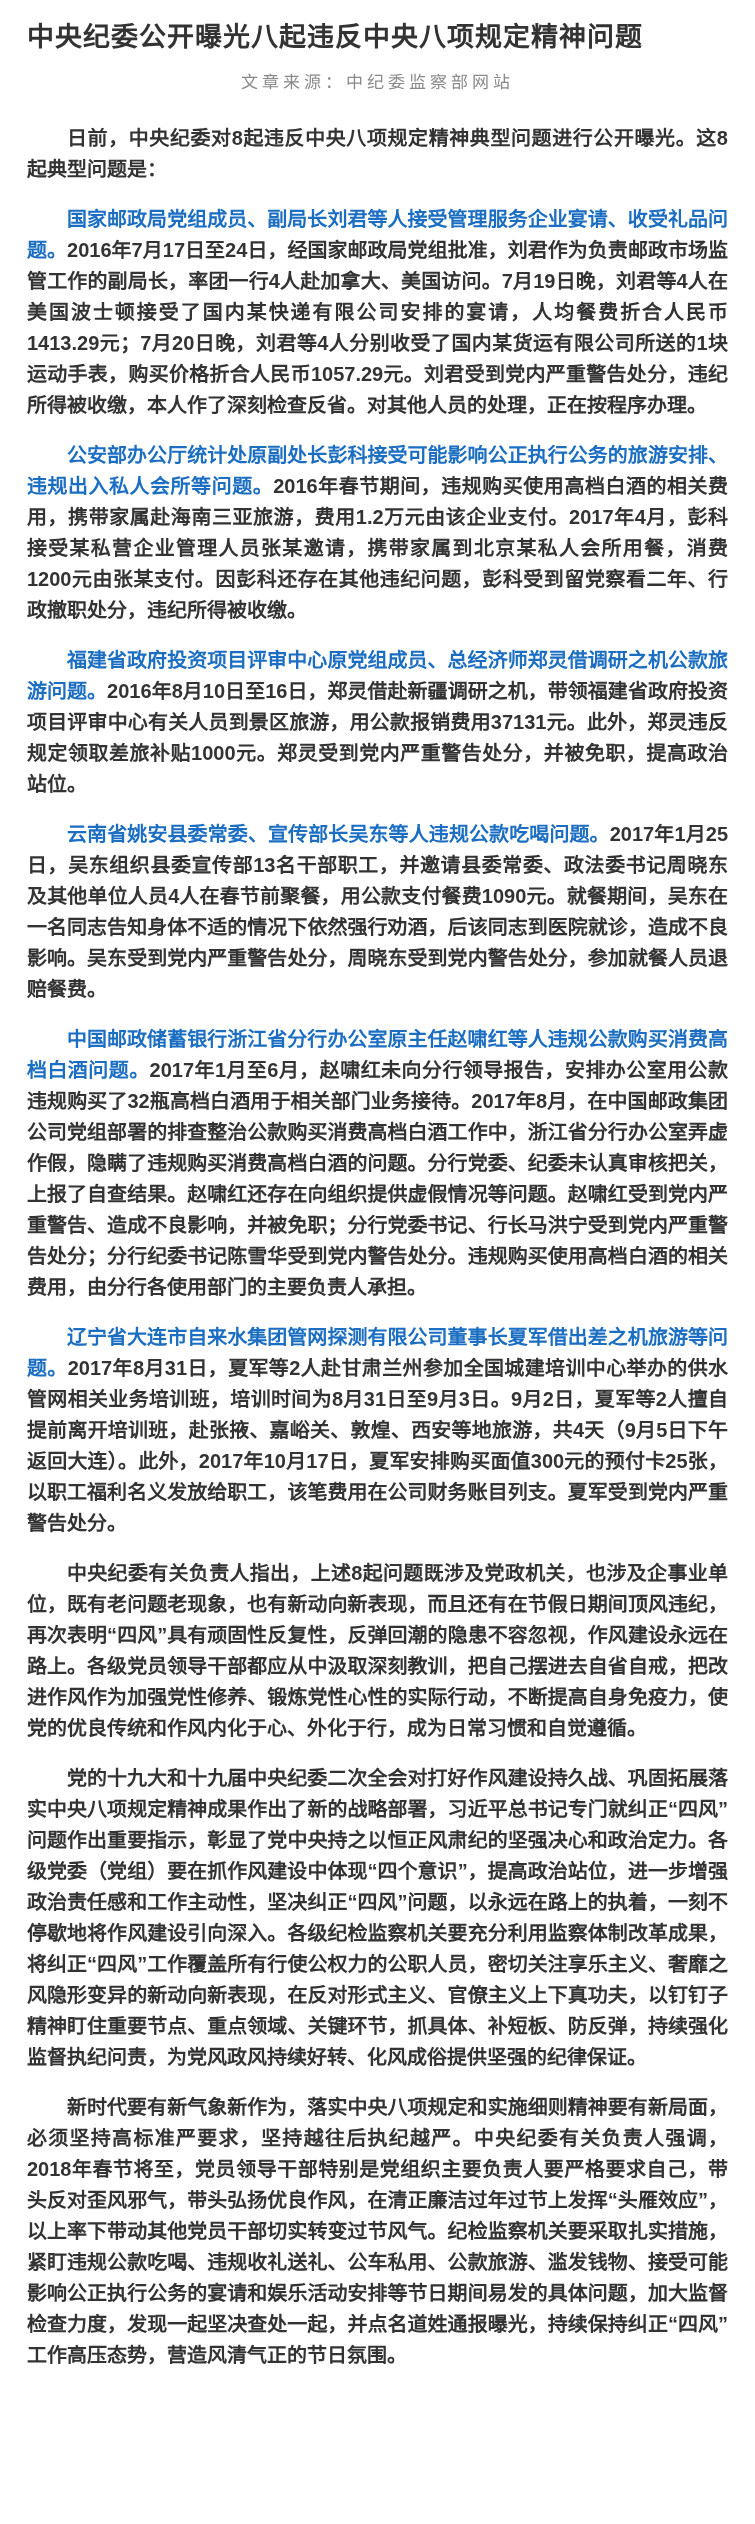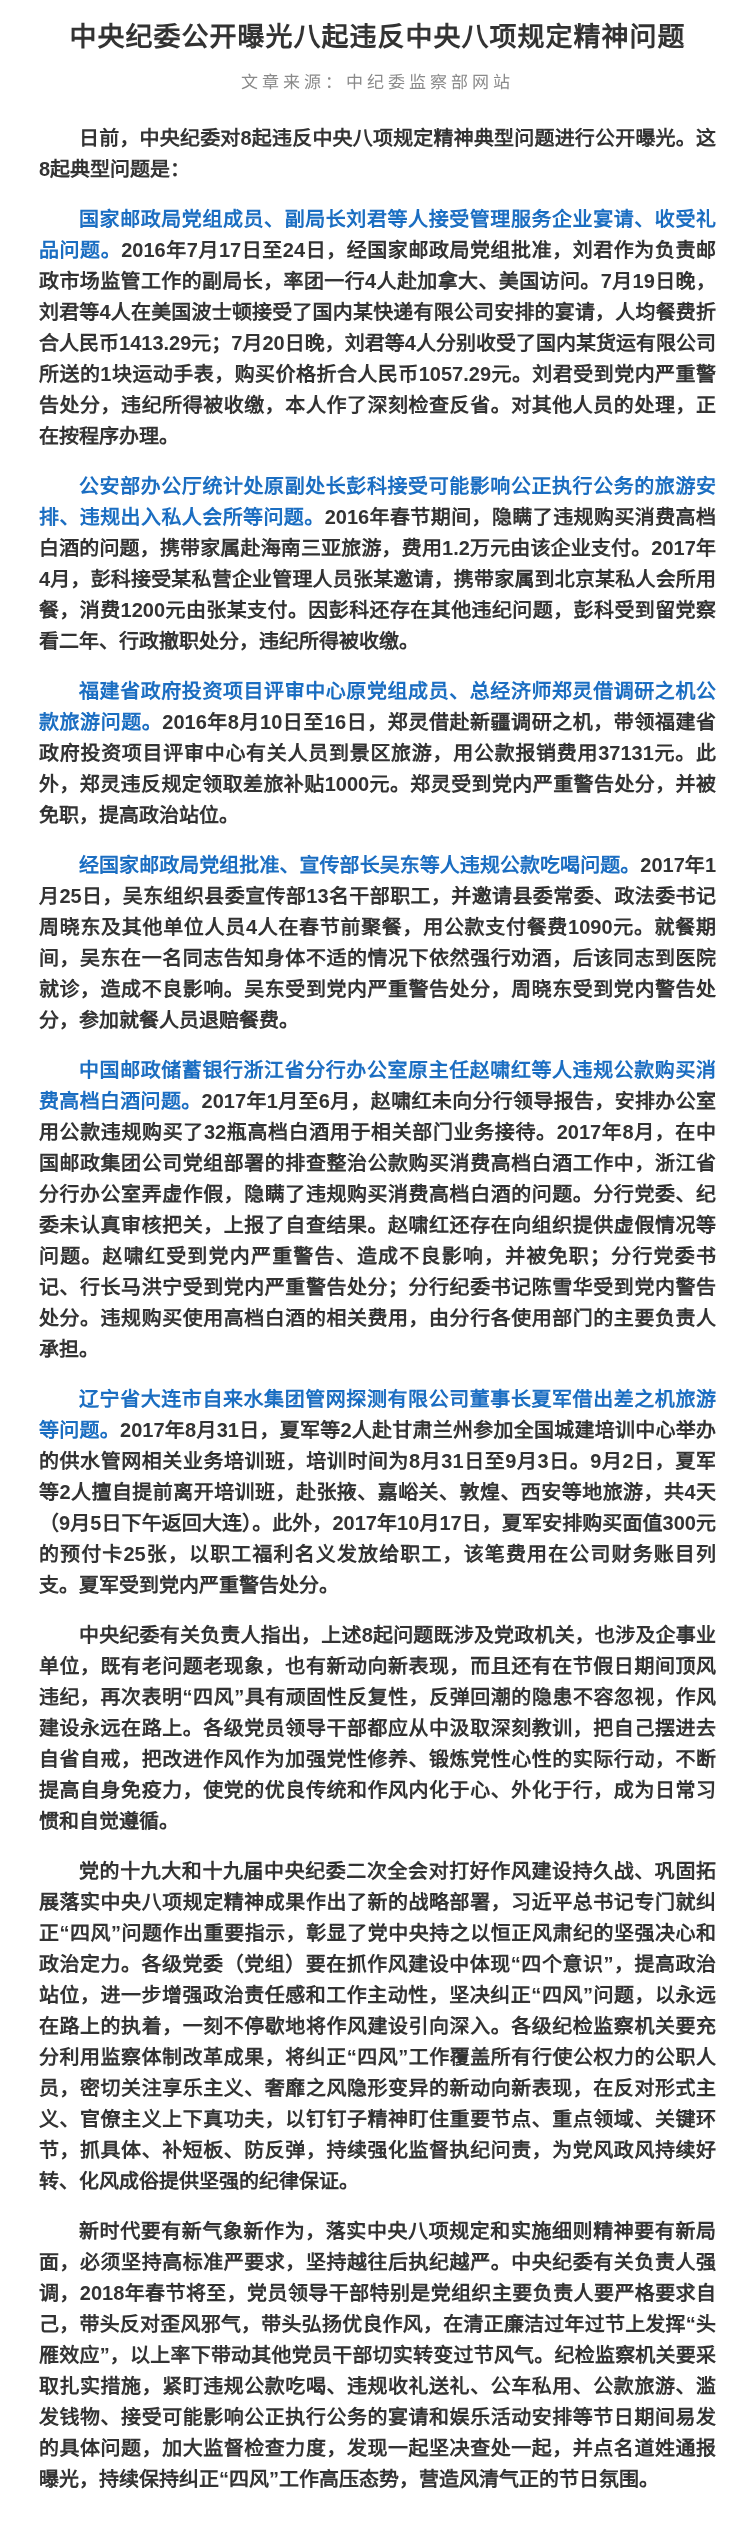--- a/index.html
+++ b/index.html
@@ -10,38 +10,38 @@
   body {
     width: 755px;
     font-family: "Liberation Sans", "DejaVu Sans", sans-serif;
   }
   .article {
     padding: 12px 27px 60px 27px;
     box-sizing: border-box;
   }
   .article-title {
     margin: 8px 0 14px 0;
-    text-align: center;
+    text-align: left;
     font-size: 27px;
     line-height: 34px;
     font-weight: bold;
     color: #333333;
     letter-spacing: 1px;
   }
   .article-source {
     margin: 8px 0 30px 0;
     text-align: center;
     font-family: "Liberation Serif", "DejaVu Serif", serif;
     font-size: 17px;
     color: #8a8a8a;
     letter-spacing: 4px;
     font-weight: normal;
   }
   .para {
-    margin: 19px 12px;
+    margin: 19px 0;
     font-size: 20px;
     line-height: 31px;
     font-weight: bold;
     color: #333333;
     text-indent: 2em;
     text-align: justify;
   }
   .case-lead {
     color: #1b6ec2;
   }
@@ -55,27 +55,27 @@
 <div class="article">
 
   <h1 class="article-title">中央纪委公开曝光八起违反中央八项规定精神问题</h1>
 
   <div class="article-source">文章来源：中纪委监察部网站</div>
 
   <p class="para">日前，中央纪委对8起违反中央八项规定精神典型问题进行公开曝光。这8起典型问题是：</p>
 
   <p class="para"><span class="case-lead">国家邮政局党组成员、副局长刘君等人接受管理服务企业宴请、收受礼品问题。</span><span class="case-body">2016年7月17日至24日，经国家邮政局党组批准，刘君作为负责邮政市场监管工作的副局长，率团一行4人赴加拿大、美国访问。7月19日晚，刘君等4人在美国波士顿接受了国内某快递有限公司安排的宴请，人均餐费折合人民币1413.29元；7月20日晚，刘君等4人分别收受了国内某货运有限公司所送的1块运动手表，购买价格折合人民币1057.29元。刘君受到党内严重警告处分，违纪所得被收缴，本人作了深刻检查反省。对其他人员的处理，正在按程序办理。</span></p>
 
-  <p class="para"><span class="case-lead">公安部办公厅统计处原副处长彭科接受可能影响公正执行公务的旅游安排、违规出入私人会所等问题。</span><span class="case-body">2016年春节期间，隐瞒了违规购买消费高档白酒的问题，携带家属赴海南三亚旅游，费用1.2万元由该企业支付。2017年4月，彭科接受某私营企业管理人员张某邀请，携带家属到北京某私人会所用餐，消费1200元由张某支付。因彭科还存在其他违纪问题，彭科受到留党察看二年、行政撤职处分，违纪所得被收缴。</span></p>
+  <p class="para"><span class="case-lead">公安部办公厅统计处原副处长彭科接受可能影响公正执行公务的旅游安排、违规出入私人会所等问题。</span><span class="case-body">2016年春节期间，违规购买使用高档白酒的相关费用，携带家属赴海南三亚旅游，费用1.2万元由该企业支付。2017年4月，彭科接受某私营企业管理人员张某邀请，携带家属到北京某私人会所用餐，消费1200元由张某支付。因彭科还存在其他违纪问题，彭科受到留党察看二年、行政撤职处分，违纪所得被收缴。</span></p>
 
   <p class="para"><span class="case-lead">福建省政府投资项目评审中心原党组成员、总经济师郑灵借调研之机公款旅游问题。</span><span class="case-body">2016年8月10日至16日，郑灵借赴新疆调研之机，带领福建省政府投资项目评审中心有关人员到景区旅游，用公款报销费用37131元。此外，郑灵违反规定领取差旅补贴1000元。郑灵受到党内严重警告处分，并被免职，提高政治站位。</span></p>
 
 
 
-  <p class="para"><span class="case-lead">经国家邮政局党组批准、宣传部长吴东等人违规公款吃喝问题。</span><span class="case-body">2017年1月25日，吴东组织县委宣传部13名干部职工，并邀请县委常委、政法委书记周晓东及其他单位人员4人在春节前聚餐，用公款支付餐费1090元。就餐期间，吴东在一名同志告知身体不适的情况下依然强行劝酒，后该同志到医院就诊，造成不良影响。吴东受到党内严重警告处分，周晓东受到党内警告处分，参加就餐人员退赔餐费。</span></p>
+  <p class="para"><span class="case-lead">云南省姚安县委常委、宣传部长吴东等人违规公款吃喝问题。</span><span class="case-body">2017年1月25日，吴东组织县委宣传部13名干部职工，并邀请县委常委、政法委书记周晓东及其他单位人员4人在春节前聚餐，用公款支付餐费1090元。就餐期间，吴东在一名同志告知身体不适的情况下依然强行劝酒，后该同志到医院就诊，造成不良影响。吴东受到党内严重警告处分，周晓东受到党内警告处分，参加就餐人员退赔餐费。</span></p>
 
   <p class="para"><span class="case-lead">中国邮政储蓄银行浙江省分行办公室原主任赵啸红等人违规公款购买消费高档白酒问题。</span><span class="case-body">2017年1月至6月，赵啸红未向分行领导报告，安排办公室用公款违规购买了32瓶高档白酒用于相关部门业务接待。2017年8月，在中国邮政集团公司党组部署的排查整治公款购买消费高档白酒工作中，浙江省分行办公室弄虚作假，隐瞒了违规购买消费高档白酒的问题。分行党委、纪委未认真审核把关，上报了自查结果。赵啸红还存在向组织提供虚假情况等问题。赵啸红受到党内严重警告、造成不良影响，并被免职；分行党委书记、行长马洪宁受到党内严重警告处分；分行纪委书记陈雪华受到党内警告处分。违规购买使用高档白酒的相关费用，由分行各使用部门的主要负责人承担。</span></p>
 
   <p class="para"><span class="case-lead">辽宁省大连市自来水集团管网探测有限公司董事长夏军借出差之机旅游等问题。</span><span class="case-body">2017年8月31日，夏军等2人赴甘肃兰州参加全国城建培训中心举办的供水管网相关业务培训班，培训时间为8月31日至9月3日。9月2日，夏军等2人擅自提前离开培训班，赴张掖、嘉峪关、敦煌、西安等地旅游，共4天（9月5日下午返回大连）。此外，2017年10月17日，夏军安排购买面值300元的预付卡25张，以职工福利名义发放给职工，该笔费用在公司财务账目列支。夏军受到党内严重警告处分。</span></p>
 
   <p class="para">中央纪委有关负责人指出，上述8起问题既涉及党政机关，也涉及企事业单位，既有老问题老现象，也有新动向新表现，而且还有在节假日期间顶风违纪，再次表明“四风”具有顽固性反复性，反弹回潮的隐患不容忽视，作风建设永远在路上。各级党员领导干部都应从中汲取深刻教训，把自己摆进去自省自戒，把改进作风作为加强党性修养、锻炼党性心性的实际行动，不断提高自身免疫力，使党的优良传统和作风内化于心、外化于行，成为日常习惯和自觉遵循。</p>
 
   <p class="para">党的十九大和十九届中央纪委二次全会对打好作风建设持久战、巩固拓展落实中央八项规定精神成果作出了新的战略部署，习近平总书记专门就纠正“四风”问题作出重要指示，彰显了党中央持之以恒正风肃纪的坚强决心和政治定力。各级党委（党组）要在抓作风建设中体现“四个意识”，提高政治站位，进一步增强政治责任感和工作主动性，坚决纠正“四风”问题，以永远在路上的执着，一刻不停歇地将作风建设引向深入。各级纪检监察机关要充分利用监察体制改革成果，将纠正“四风”工作覆盖所有行使公权力的公职人员，密切关注享乐主义、奢靡之风隐形变异的新动向新表现，在反对形式主义、官僚主义上下真功夫，以钉钉子精神盯住重要节点、重点领域、关键环节，抓具体、补短板、防反弹，持续强化监督执纪问责，为党风政风持续好转、化风成俗提供坚强的纪律保证。</p>
 
   <p class="para">新时代要有新气象新作为，落实中央八项规定和实施细则精神要有新局面，必须坚持高标准严要求，坚持越往后执纪越严。中央纪委有关负责人强调，2018年春节将至，党员领导干部特别是党组织主要负责人要严格要求自己，带头反对歪风邪气，带头弘扬优良作风，在清正廉洁过年过节上发挥“头雁效应”，以上率下带动其他党员干部切实转变过节风气。纪检监察机关要采取扎实措施，紧盯违规公款吃喝、违规收礼送礼、公车私用、公款旅游、滥发钱物、接受可能影响公正执行公务的宴请和娱乐活动安排等节日期间易发的具体问题，加大监督检查力度，发现一起坚决查处一起，并点名道姓通报曝光，持续保持纠正“四风”工作高压态势，营造风清气正的节日氛围。</p>

